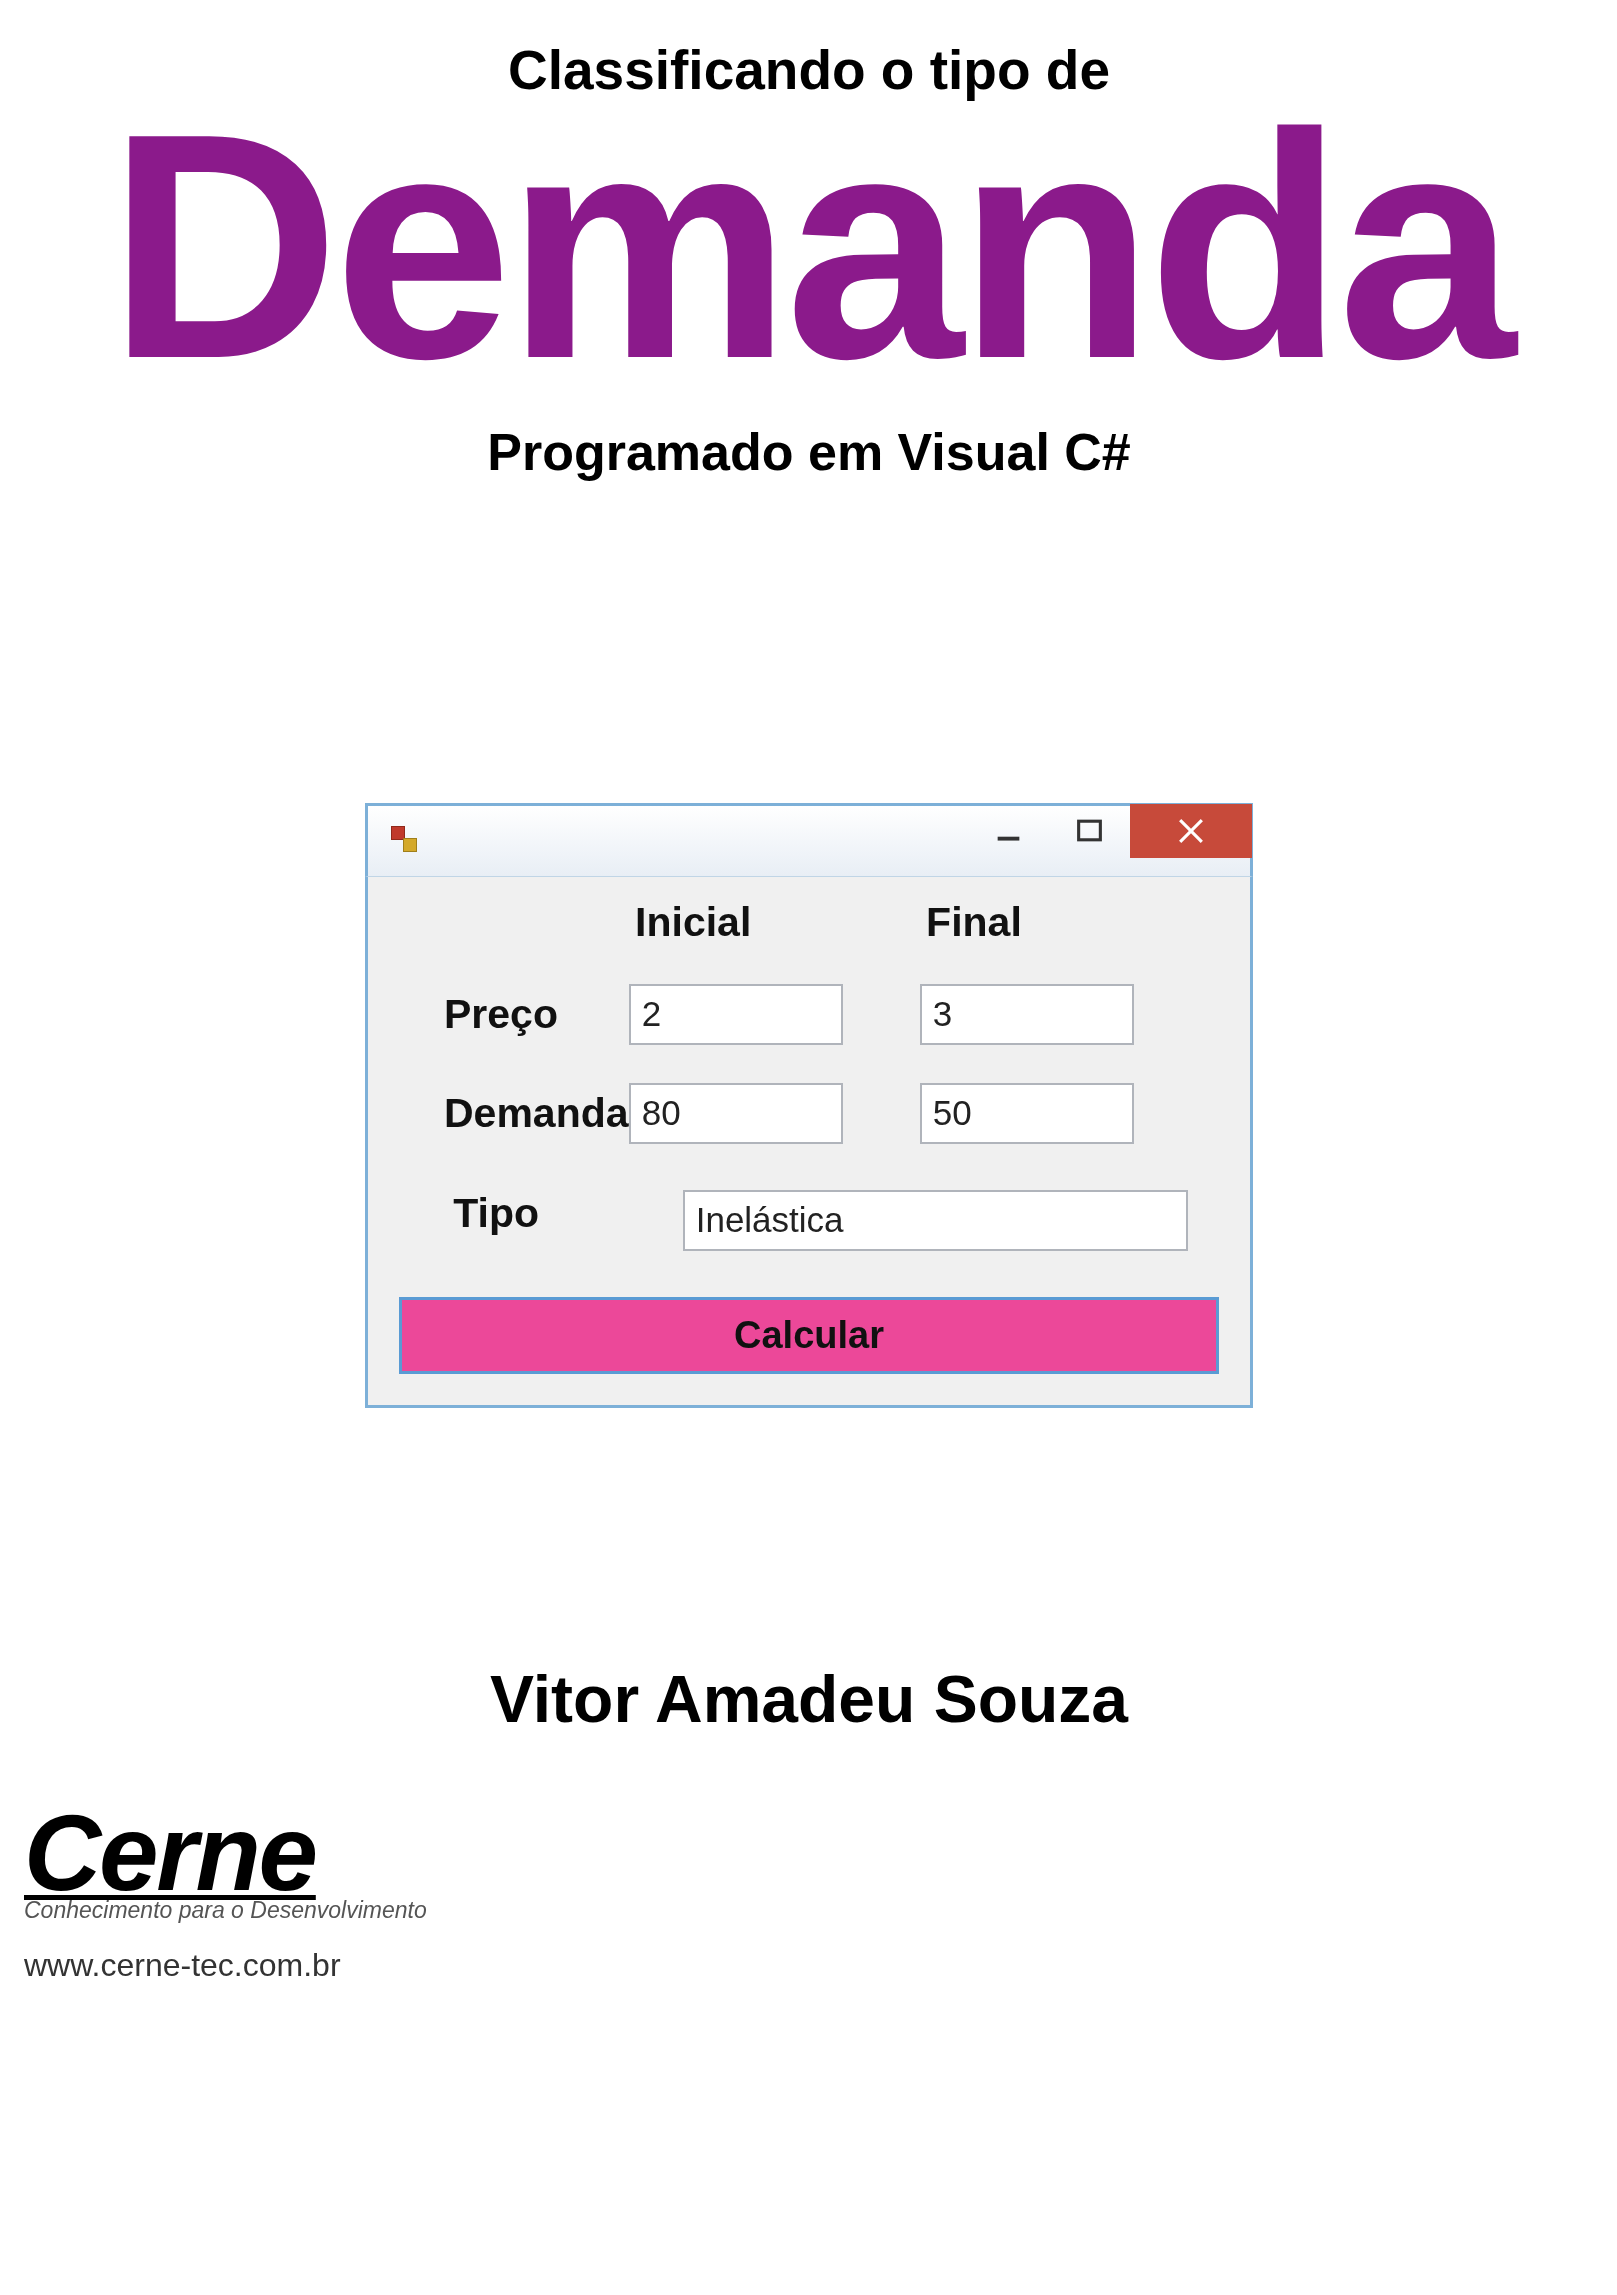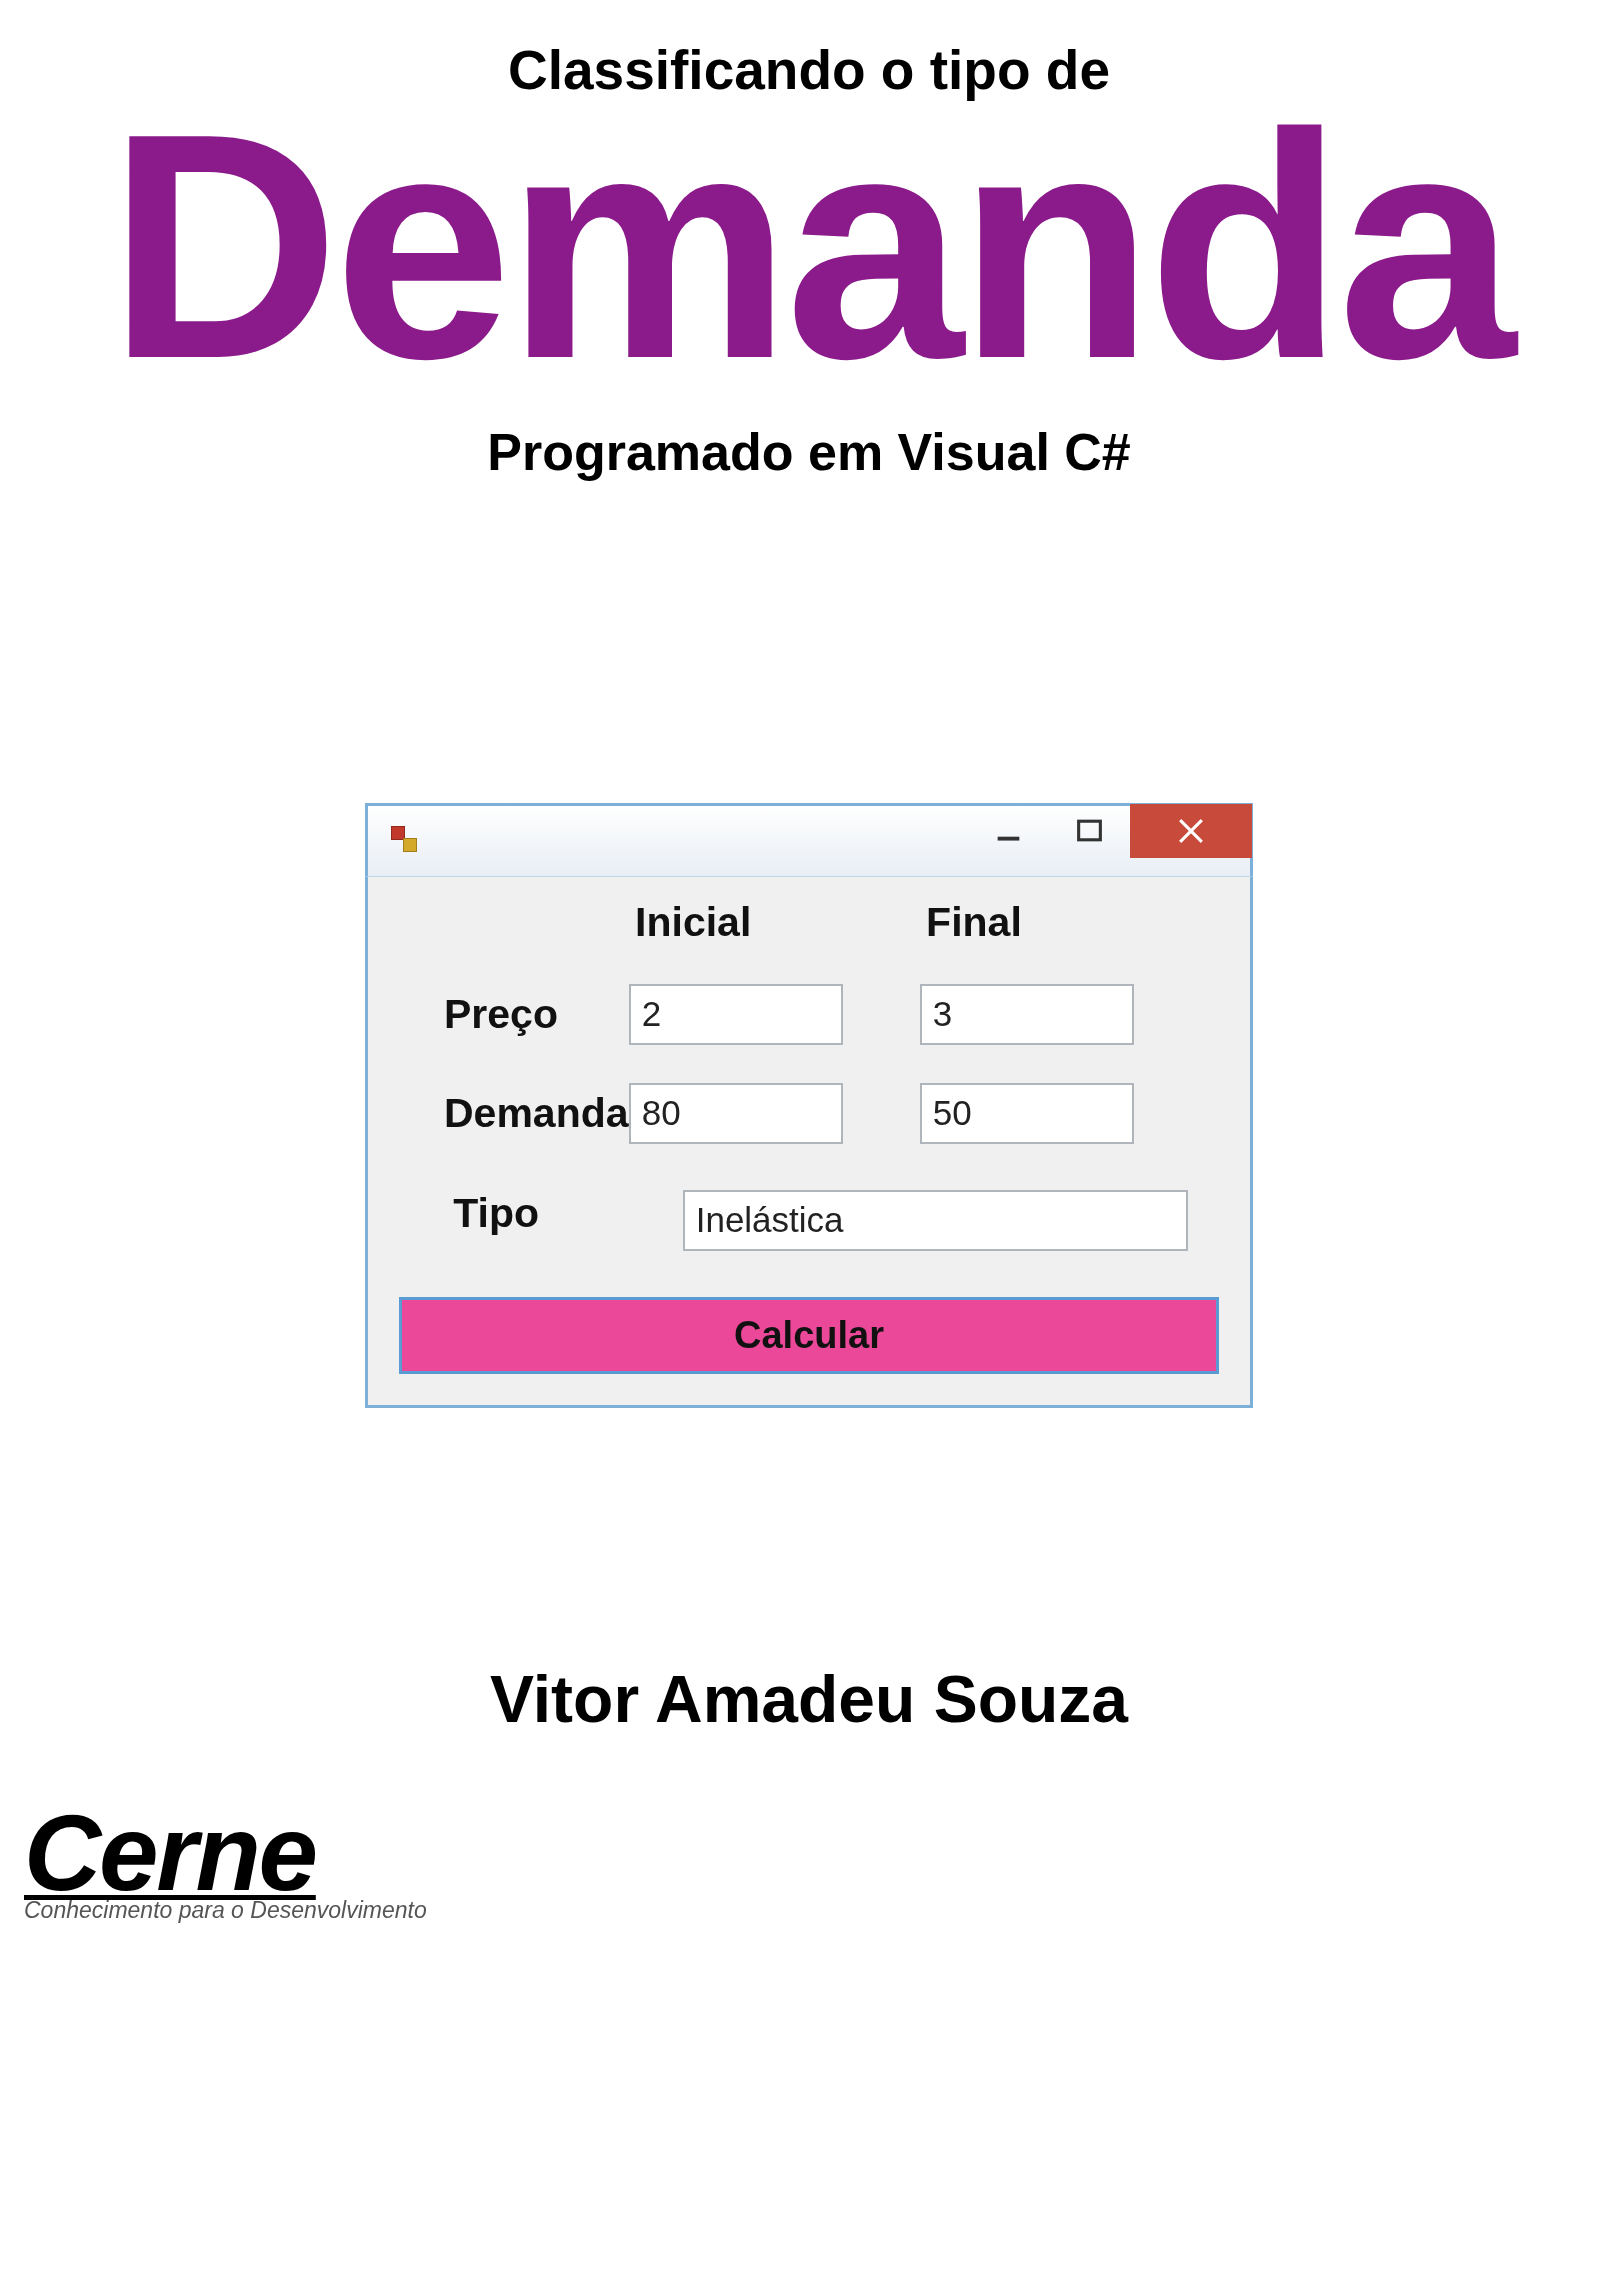--- a/index.html
+++ b/index.html
@@ -252,14 +252,15 @@
   </div>
 </div>
 
 <div class="author-block">
   <div class="author-name">Vitor Amadeu Souza</div>
 </div>
 
 <div class="logo-block">
   <div class="logo-text">Cerne</div>
   <div class="logo-tagline">Conhecimento para o Desenvolvimento</div>
+  <div class="logo-url">www.cerne-tec.com.br</div>
 </div>
 
 
 </body></html>

